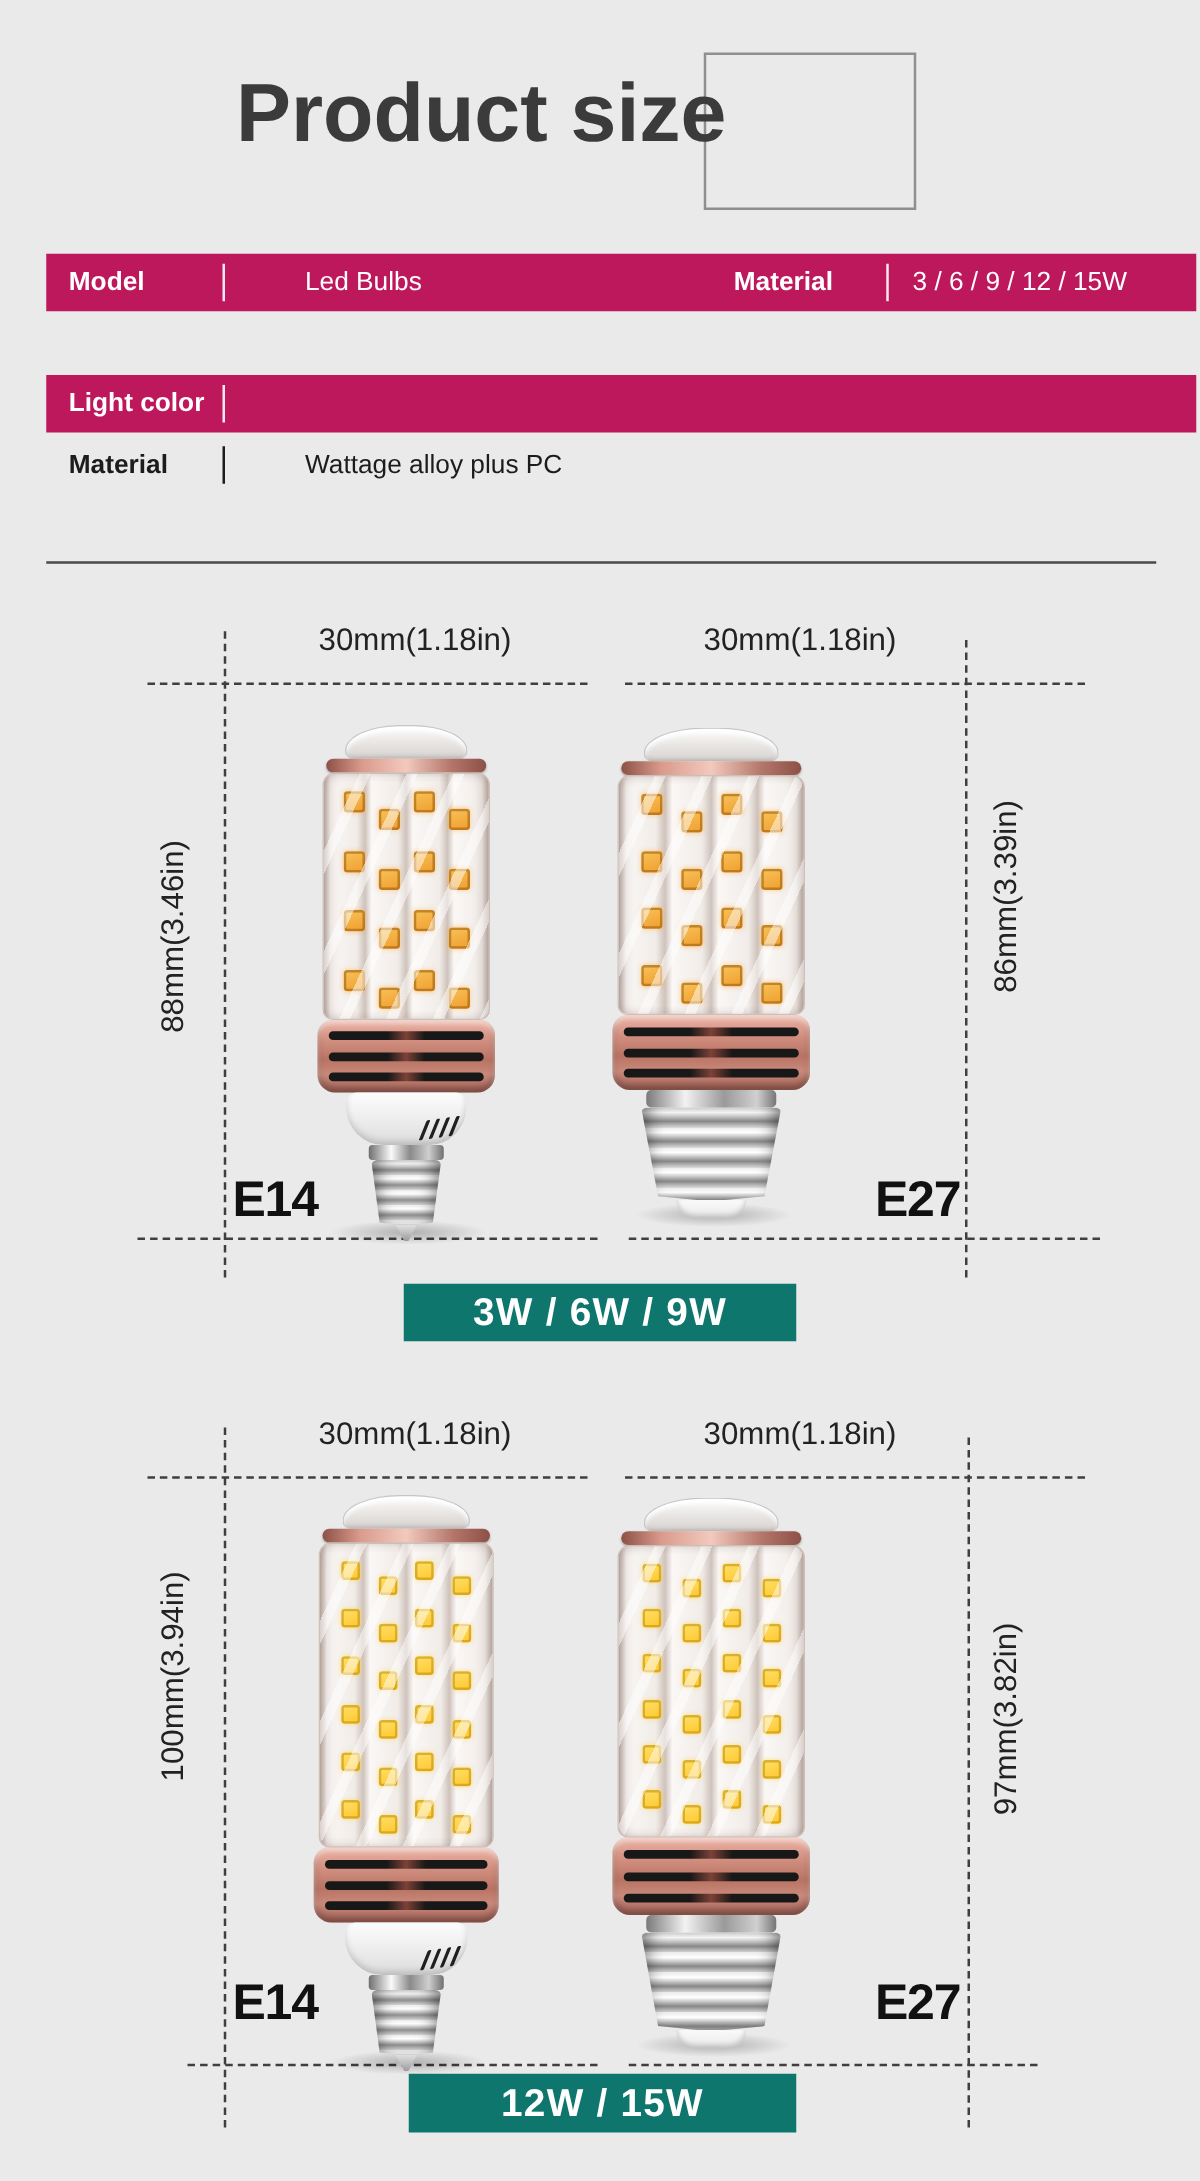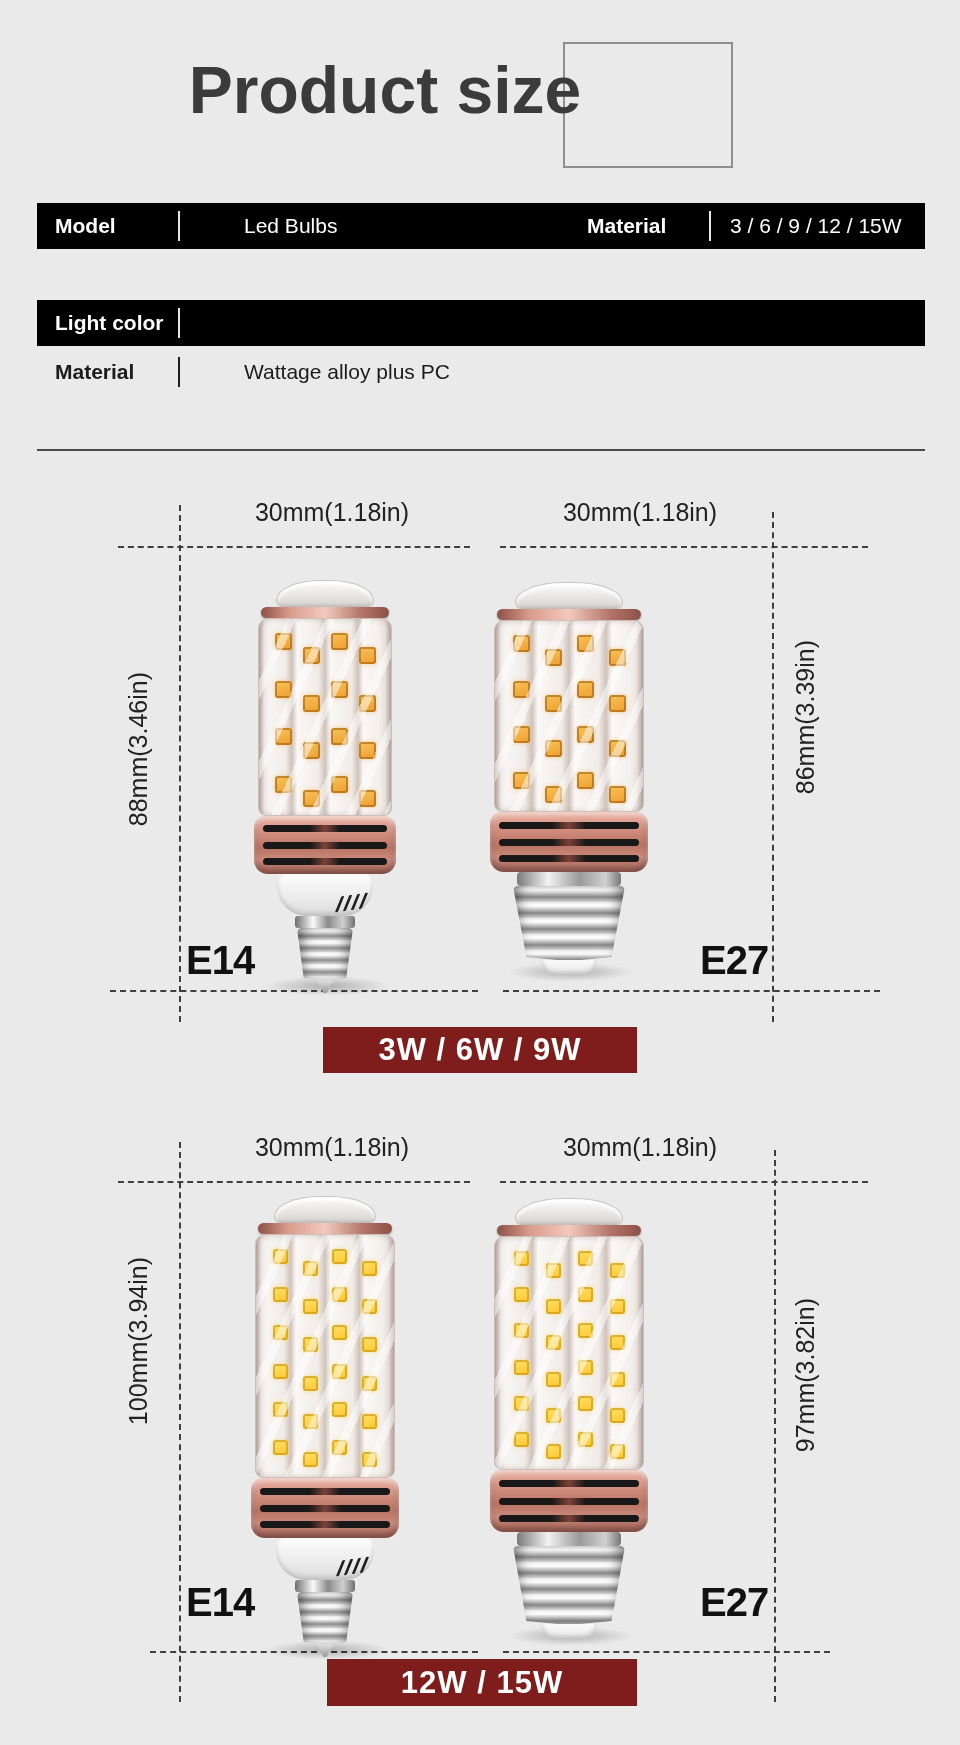--- a/index.html
+++ b/index.html
@@ -6,21 +6,21 @@
   #canvas{position:relative;width:960px;height:1745px;margin:0 auto;background:#eaeaea;
     font-family:"Liberation Sans", sans-serif;overflow:hidden;color:#1c1c1c;}
 
   
   .title-box{position:absolute;left:563px;top:42px;width:166px;height:122px;border:2px solid #8f8f8f;z-index:1;}
   .page-title{position:absolute;left:160px;top:52px;width:450px;text-align:center;z-index:2;
     font-size:66px;font-weight:600;color:#3b3b3b;letter-spacing:0px;}
 
   
   .spec-row{position:absolute;left:37px;width:888px;}
-  .spec-row.dark{background:#000000;color:#fff;}
+  .spec-row.dark{background:#be185d;color:#fff;padding-left:32px;}
   .spec-row .lab{position:absolute;font-weight:700;font-size:21px;}
   .spec-row .val{position:absolute;font-size:21px;}
   .spec-row .vdiv{position:absolute;width:0;}
   .dark .vdiv{border-left:2px solid rgba(255,255,255,.9);}
   .light .vdiv{border-left:2px solid #1c1c1c;}
   .r1{top:203px;height:46px;} .r2{top:249px;height:51px;}
   .r3{top:300px;height:46px;} .r4{top:346px;height:52px;}
   .lab.posL{left:18px;} .vdiv.posL{left:141px;} .val.posL{left:162px;margin-left:45px;}
   .lab.posR{left:550px;} .vdiv.posR{left:672px;} .val.posR{left:693px;}
   .vmid{top:50%;transform:translateY(-50%);}
@@ -28,21 +28,21 @@
   .r3 .val{font-size:18.5px;}
   .table-rule{position:absolute;left:37px;top:449px;width:888px;height:0;border-top:2px solid #4a4a4a;}
 
   
   .dim-top{position:absolute;width:240px;text-align:center;font-size:25px;color:#222;}
   .dim-side{position:absolute;writing-mode:vertical-rl;transform:rotate(180deg);
     font-size:25px;color:#222;white-space:nowrap;}
   .dash-h{position:absolute;height:0;border-top:2px dashed #3f3f3f;}
   .dash-v{position:absolute;width:0;border-left:2px dashed #3f3f3f;}
   .base-label{position:absolute;font-size:40px;font-weight:700;color:#111;letter-spacing:-1px;}
-  .badge{position:absolute;background:#7f1d1d;color:#fff;display:flex;align-items:center;justify-content:center;
+  .badge{position:absolute;background:#0f766e;color:#fff;display:flex;align-items:center;justify-content:center;
     font-size:31px;font-weight:700;letter-spacing:1px;}
 
   
   .ground{position:absolute;width:130px;height:20px;border-radius:50%;
     background:radial-gradient(ellipse at center, rgba(0,0,0,.25), rgba(0,0,0,0) 68%);}
   .bulb{position:absolute;display:flex;flex-direction:column;align-items:center;}
   .glass-cap{border:1px solid #c6c6c6;border-bottom:none;
     border-radius:45% 45% 6px 6px / 75% 75% 6px 6px;
     background:linear-gradient(180deg,#fdfdfd,#e5e2e0 60%,#d6d2cf);
     box-shadow:inset 0 3px 4px #fff, inset 0 -2px 3px rgba(0,0,0,.12);}

